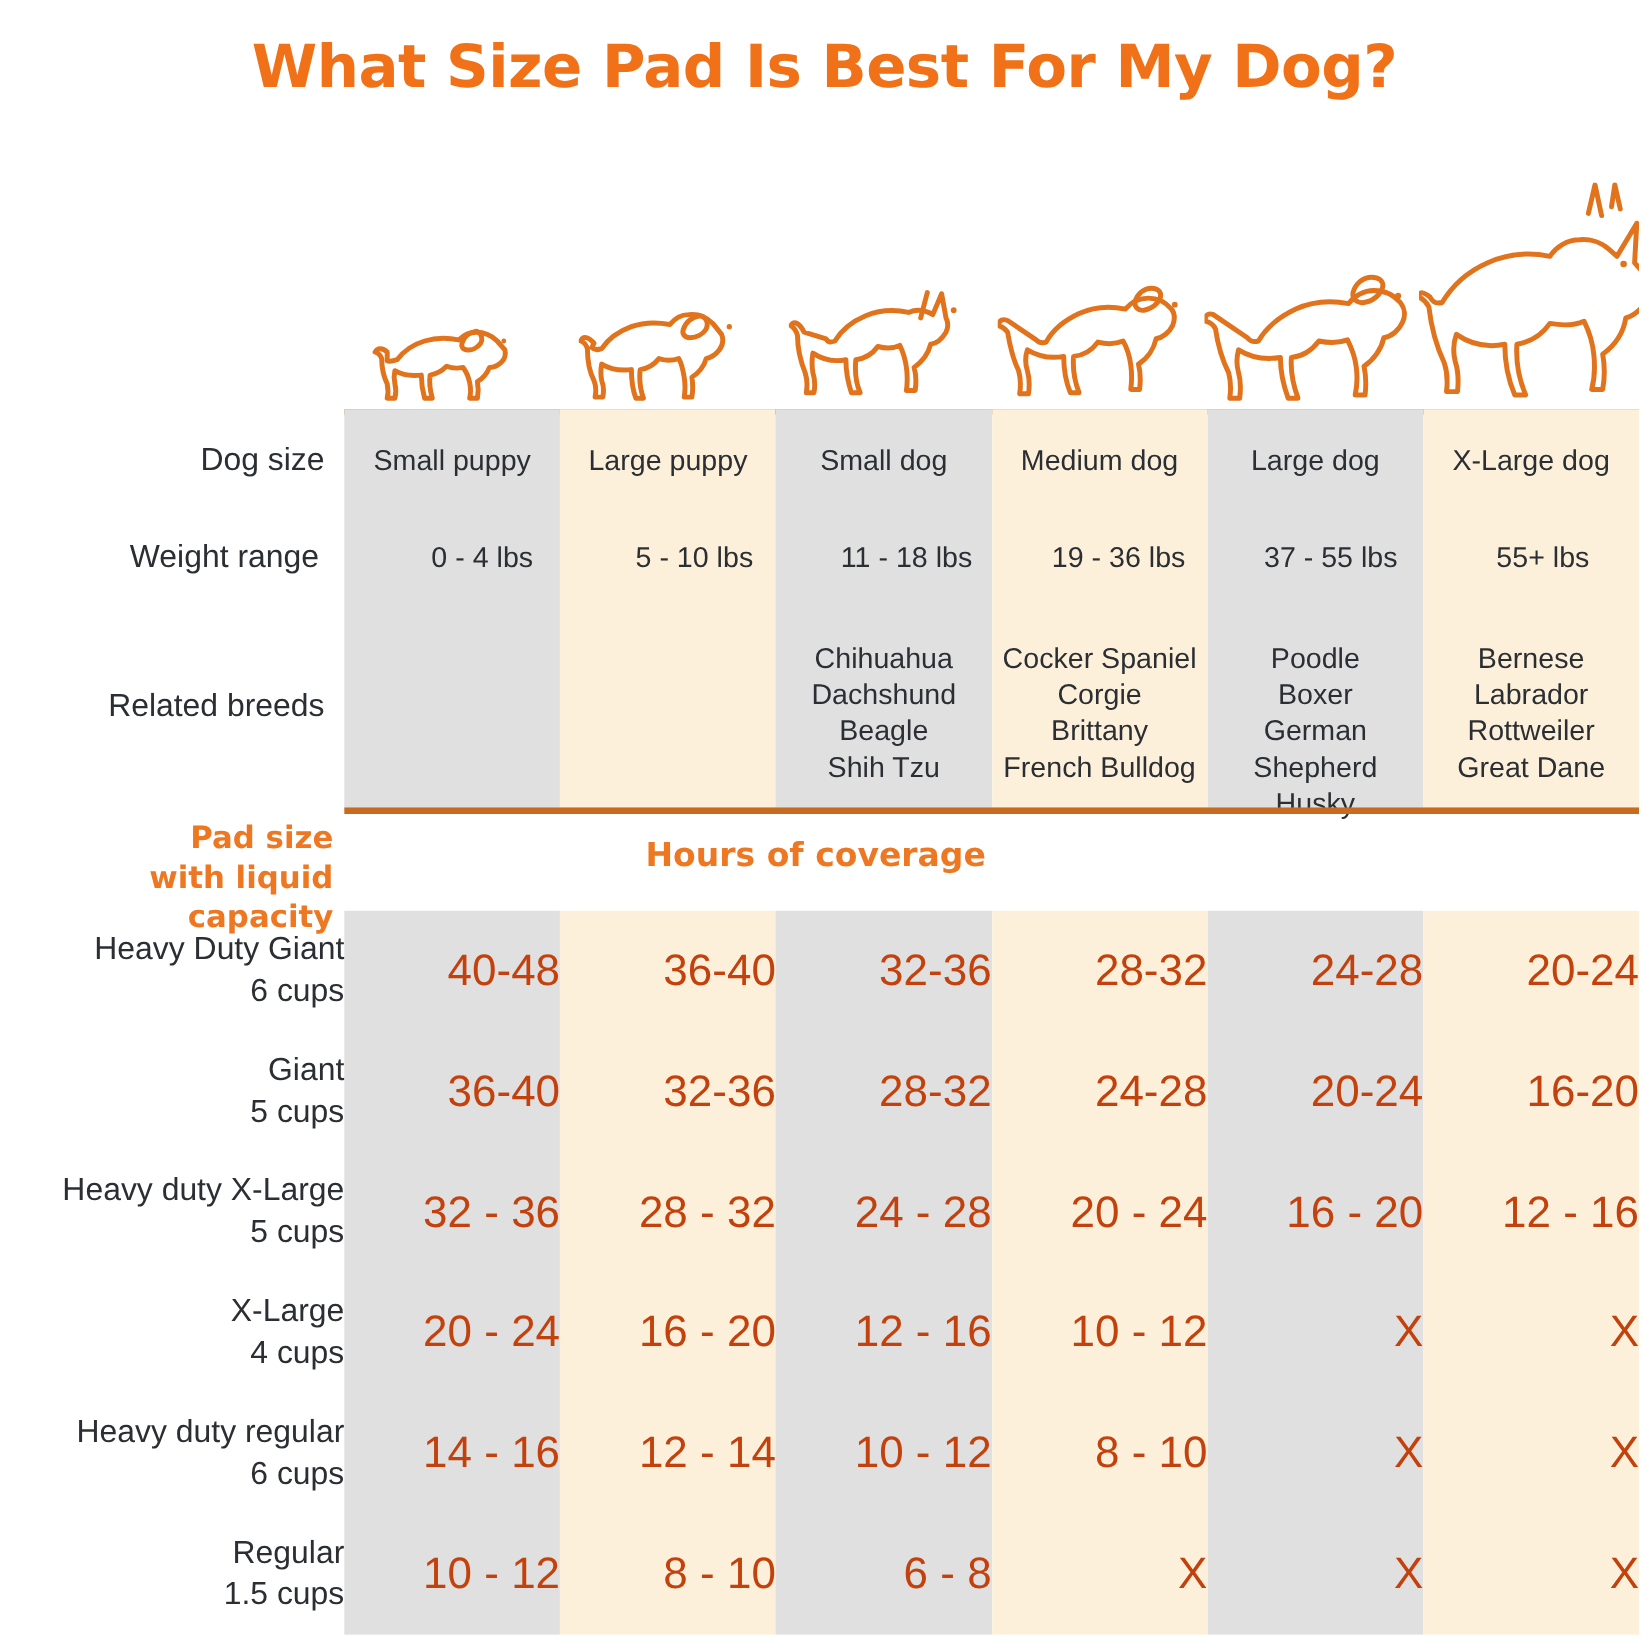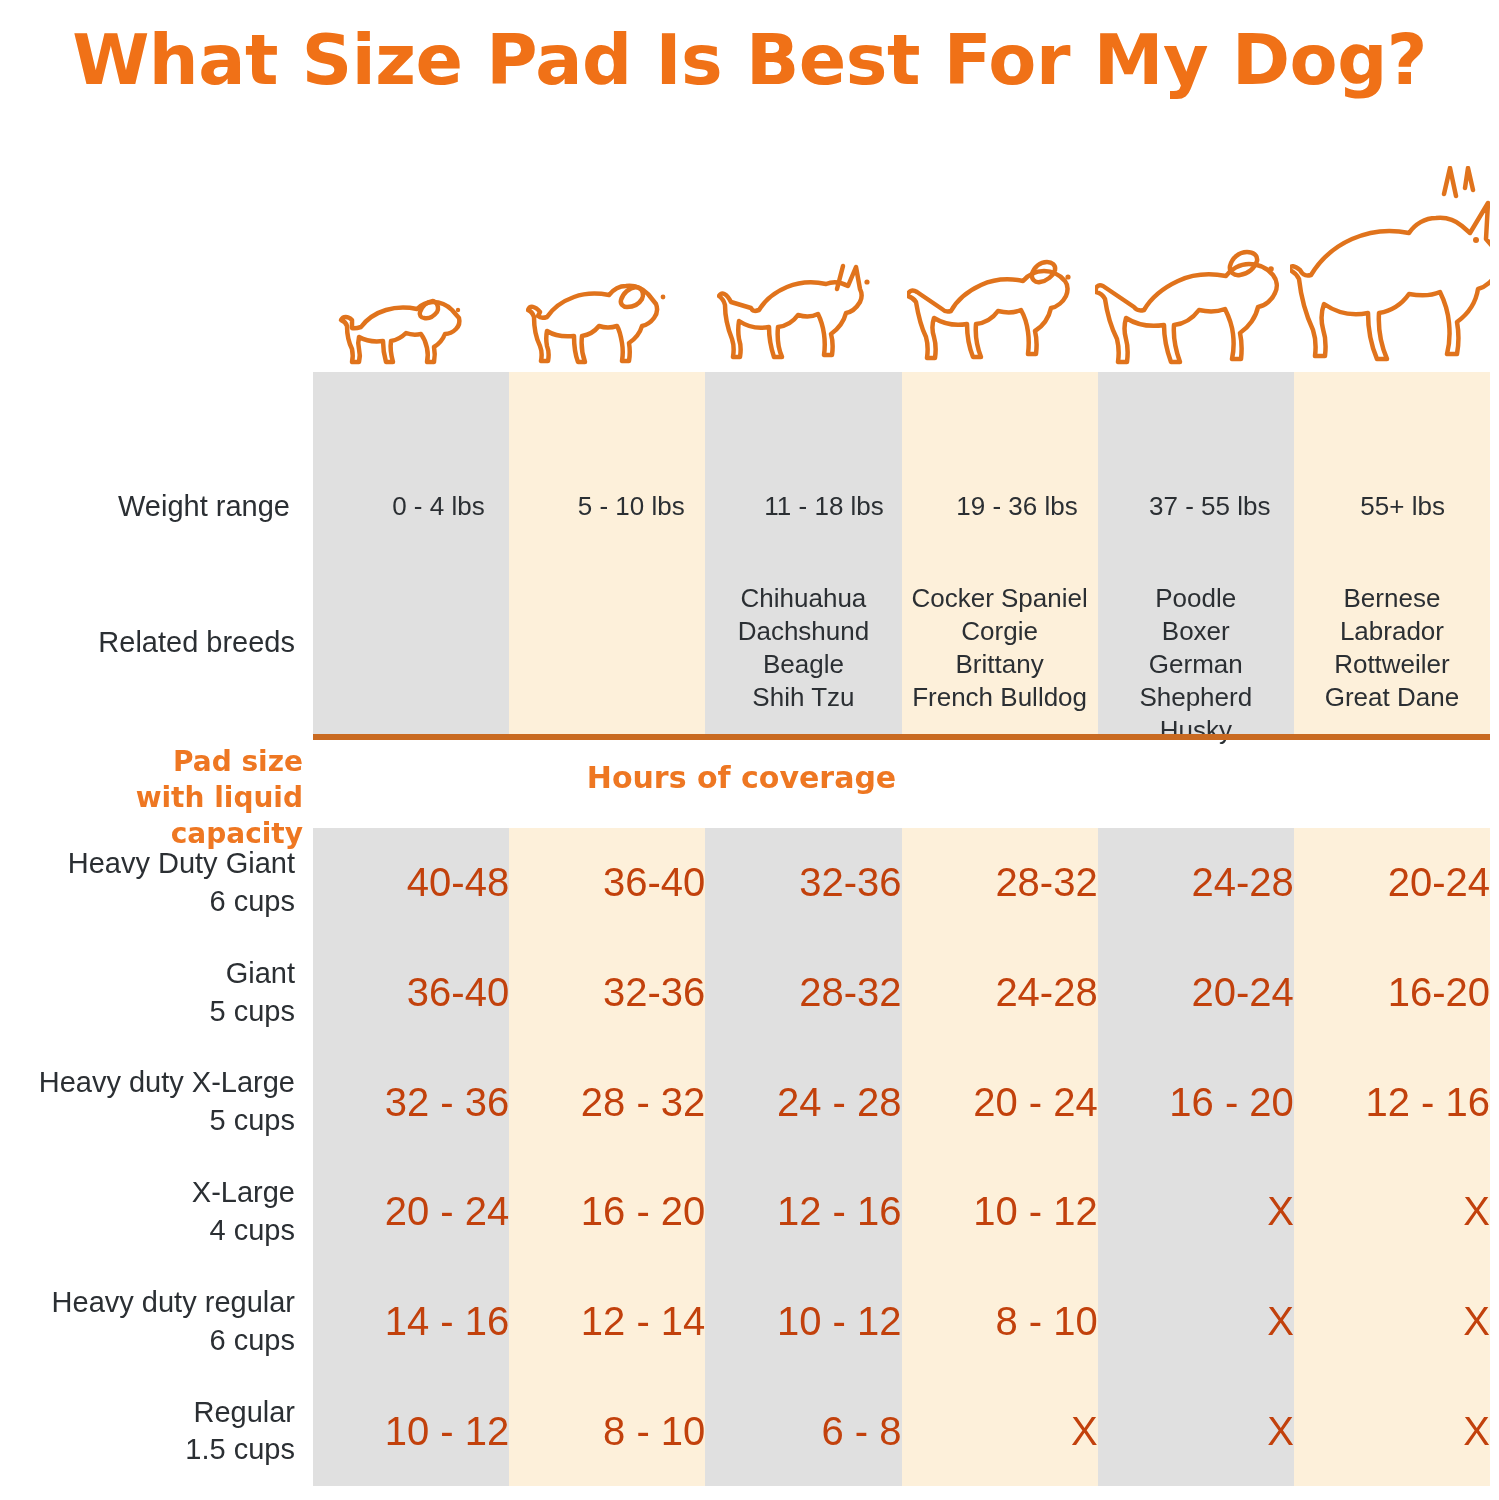--- a/index.html
+++ b/index.html
@@ -19,21 +19,21 @@
   
   #title {
     position: absolute;
     left: 0; top: 0;
     width: 1499px;
     height: 120px;
     display: flex;
     align-items: center;
     justify-content: center;
     font-family: "DejaVu Sans", sans-serif;
-    font-size: 70px;
+    font-size: 54px;
     font-weight: 700;
     letter-spacing: -0.5px;
     color: #f07117;
     white-space: nowrap;
   }
 
   
   #dogs {
     position: absolute;
     left: 313px;
@@ -180,21 +180,20 @@
     flex-direction: column;
   }
   .l-row {
     flex: 1 1 0;
     display: flex;
     align-items: center;
   }
   .l-label {
     width: 313px;
     box-sizing: border-box;
-    padding-right: 18px;
     text-align: right;
     font-size: 29px;
     color: #2b2f33;
     line-height: 1.3;
     white-space: pre-line;
   }
   .l-cells {
     width: 1177px;
     display: flex;
     align-items: center;
@@ -280,20 +279,31 @@
   <div class="rule-top"></div>
   <div id="upper-cols">
     <div class="col bg-grey"></div>
     <div class="col bg-cream"></div>
     <div class="col bg-grey"></div>
     <div class="col bg-cream"></div>
     <div class="col bg-grey"></div>
     <div class="col bg-cream"></div>
   </div>
 
+  <div class="u-row" id="row-dogsize">
+    <div class="u-label">Dog size</div>
+    <div class="u-cells">
+      <div class="c">Small puppy</div>
+      <div class="c">Large puppy</div>
+      <div class="c">Small dog</div>
+      <div class="c">Medium dog</div>
+      <div class="c">Large dog</div>
+      <div class="c">X-Large dog</div>
+    </div>
+  </div>
 
   <div class="u-row" id="row-weight">
     <div class="u-label">Weight range</div>
     <div class="u-cells">
       <div class="c">0 - 4 lbs</div>
       <div class="c">5 - 10 lbs</div>
       <div class="c">11 - 18 lbs</div>
       <div class="c">19 - 36 lbs</div>
       <div class="c">37 - 55 lbs</div>
       <div class="c">55+ lbs</div>

